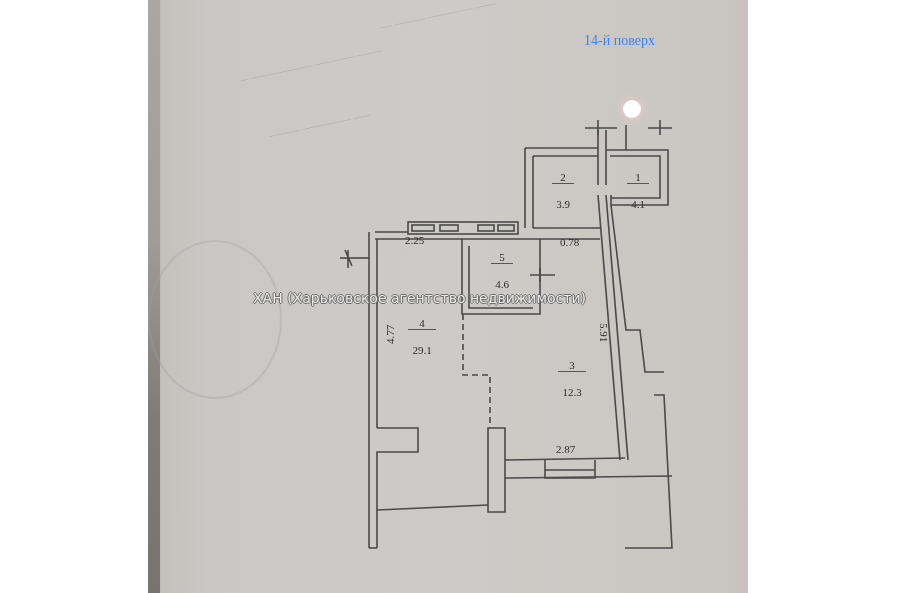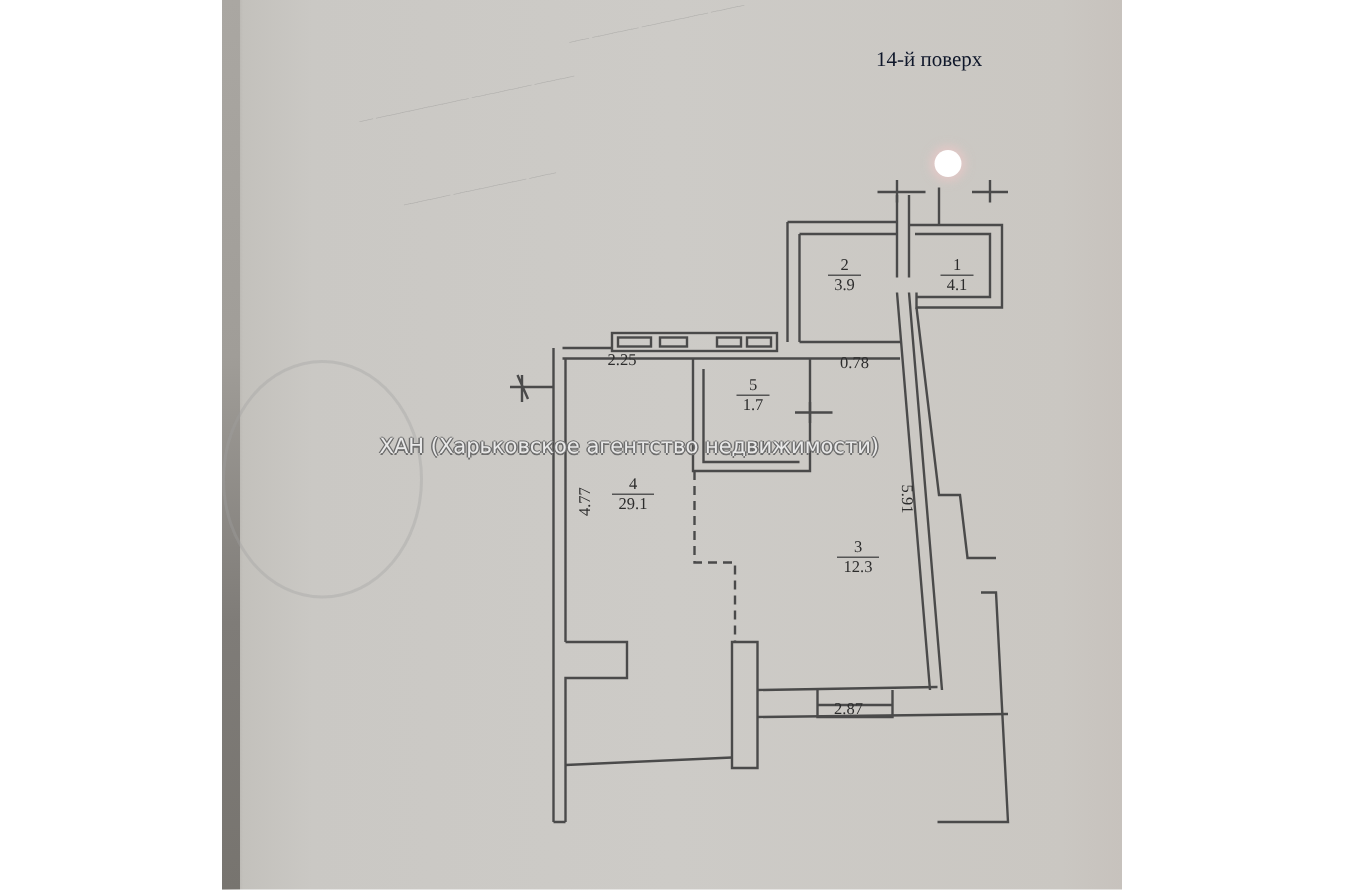--- a/index.html
+++ b/index.html
@@ -18,30 +18,30 @@
   }
   .stamp {
     position: absolute; left: 0px; top: 240px; width: 130px; height: 155px;
     border-radius: 50%; border: 2px solid rgba(160,160,160,0.35);
   }
   .faded-text {
     position: absolute; color: rgba(120,120,120,0.35); font-size: 9px; transform: rotate(-12deg);
     white-space: nowrap;
   }
   .floor-label {
-    position: absolute; left: 584px; top: 33px; font-size: 14px; color: #0f172a;
+    position: absolute; left: 584px; top: 33px; font-size: 14px; color: #3b82f6;
   }
   .glare {
     position: absolute; left: 623px; top: 100px; width: 18px; height: 18px; border-radius: 50%;
     background: #ffffff; box-shadow: 0 0 6px 3px rgba(240,200,200,0.6);
   }
   svg.plan { position: absolute; left: 0; top: 0; }
   .lbl { position: absolute; font-size: 11px; color: #2c2c2c; text-align: center; line-height: 11px; }
   .lbl .num { display: block; }
-  .lbl .area { display: block; border-top: 1px solid #555; padding-top: 1px; }
+  .lbl .area { display: block; border-top: 1px solid #555; padding-top: 15px; }
   .dim { position: absolute; font-size: 11px; color: #2c2c2c; }
   .dim.vert { transform: rotate(-90deg); transform-origin: left top; }
   .dim.vert-cw { transform: rotate(90deg); transform-origin: left top; }
   .watermark {
     position: absolute; left: 253px; top: 290px; font-family: "DejaVu Sans", sans-serif;
     font-size: 14px; color: rgba(255,255,255,0.85); letter-spacing: 0px;
     text-shadow: -1px 0 #6e6e6e, 1px 0 #6e6e6e, 0 -1px #6e6e6e, 0 1px #6e6e6e;
     white-space: nowrap;
   }
 </style>
@@ -108,31 +108,31 @@
 <div class="lbl" style="left:552px;top:172px;width:22px;">
   <span class="num">2</span>
   <span class="area">3.9</span>
 </div>
 <div class="lbl" style="left:627px;top:172px;width:22px;">
   <span class="num">1</span>
   <span class="area">4.1</span>
 </div>
 <div class="lbl" style="left:491px;top:252px;width:22px;">
   <span class="num">5</span>
-  <span class="area">1.7</span>
+  <span class="area">4.6</span>
 </div>
 <div class="lbl" style="left:408px;top:318px;width:28px;">
   <span class="num">4</span>
   <span class="area">29.1</span>
 </div>
 <div class="lbl" style="left:558px;top:360px;width:28px;">
   <span class="num">3</span>
   <span class="area">12.3</span>
 </div>
 
 <div class="dim" style="left:405px;top:234px;">2.25</div>
 <div class="dim" style="left:560px;top:236px;">0.78</div>
 <div class="dim" style="left:492px;top:292px;">1.81</div>
 <div class="dim vert" style="left:384px;top:344px;">4.77</div>
 <div class="dim vert-cw" style="left:610px;top:323px;">5.91</div>
-<div class="dim" style="left:556px;top:443px;margin-top:24px;">2.87</div>
+<div class="dim" style="left:556px;top:443px;">2.87</div>
 
 <div class="watermark">ХАН (Харьковское агентство недвижимости)</div>
 
 </body></html>

